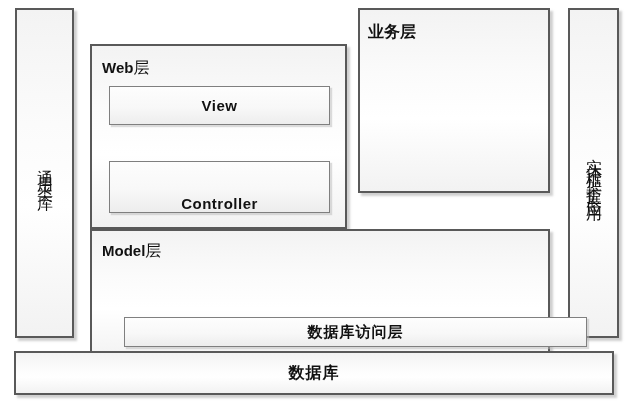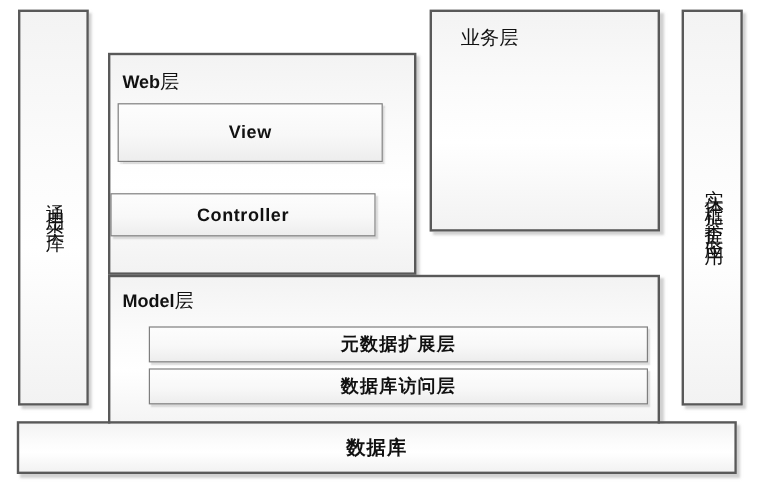--- a/index.html
+++ b/index.html
@@ -92,44 +92,41 @@
 <div class="canvas">
 
   <div class="outer-box" style="left:15px; top:8px; width:59px; height:330px;">
     <div class="vertical-label">通用类库</div>
   </div>
 
   <div class="outer-box" style="left:90px; top:8px; width:257px; height:185px;margin-top:36px;">
     <div class="layer-title">
       <span class="latin-bold">Web</span><span class="cjk-title">层</span>
     </div>
-    <div class="inner-box" style="left:6px; top:40px; width:221px; height:49px;">
+    <div class="inner-box" style="left:17px; top:40px; width:221px; height:39px;">
       <span class="component-label">View</span>
     </div>
-    <div class="inner-box" style="left:0; top:115px; width:221px; height:36px;">
+    <div class="inner-box" style="left:17px; top:115px; width:221px; height:52px;align-items:flex-end;">
       <span class="component-label">Controller</span>
     </div>
   </div>
 
   <div class="outer-box" style="left:358px; top:8px; width:192px; height:185px;">
-    <div class="layer-title cjk-title" style="left:24px;">业务层</div>
+    <div class="layer-title cjk-title" style="left:8px;font-weight:bold;">业务层</div>
   </div>
 
   <div class="outer-box" style="left:568px; top:8px; width:51px; height:330px;">
     <div class="vertical-label" style="letter-spacing:7px;">实体框架扩展应用</div>
   </div>
 
   <div class="outer-box" style="left:90px; top:208px; width:460px; height:133px;margin-top:21px;">
     <div class="layer-title" style="top:10px;">
       <span class="latin-bold">Model</span><span class="cjk-title">层</span>
     </div>
-    <div class="inner-box" style="left:32px; top:41px; width:416px; height:30px;">
-      <span class="cjk-bold-label">元数据扩展层</span>
-    </div>
-    <div class="inner-box" style="left:32px; top:76px; width:416px; height:30px;justify-content:center;">
+    <div class="inner-box" style="left:32px; top:86px; width:463px; height:30px;justify-content:center;">
       <span class="cjk-bold-label">数据库访问层</span>
     </div>
   </div>
 
   <div class="outer-box" style="left:14px; top:351px; width:600px; height:44px; display:flex; align-items:center; justify-content:center;">
     <span class="db-label">数据库</span>
   </div>
 
 </div>
 

